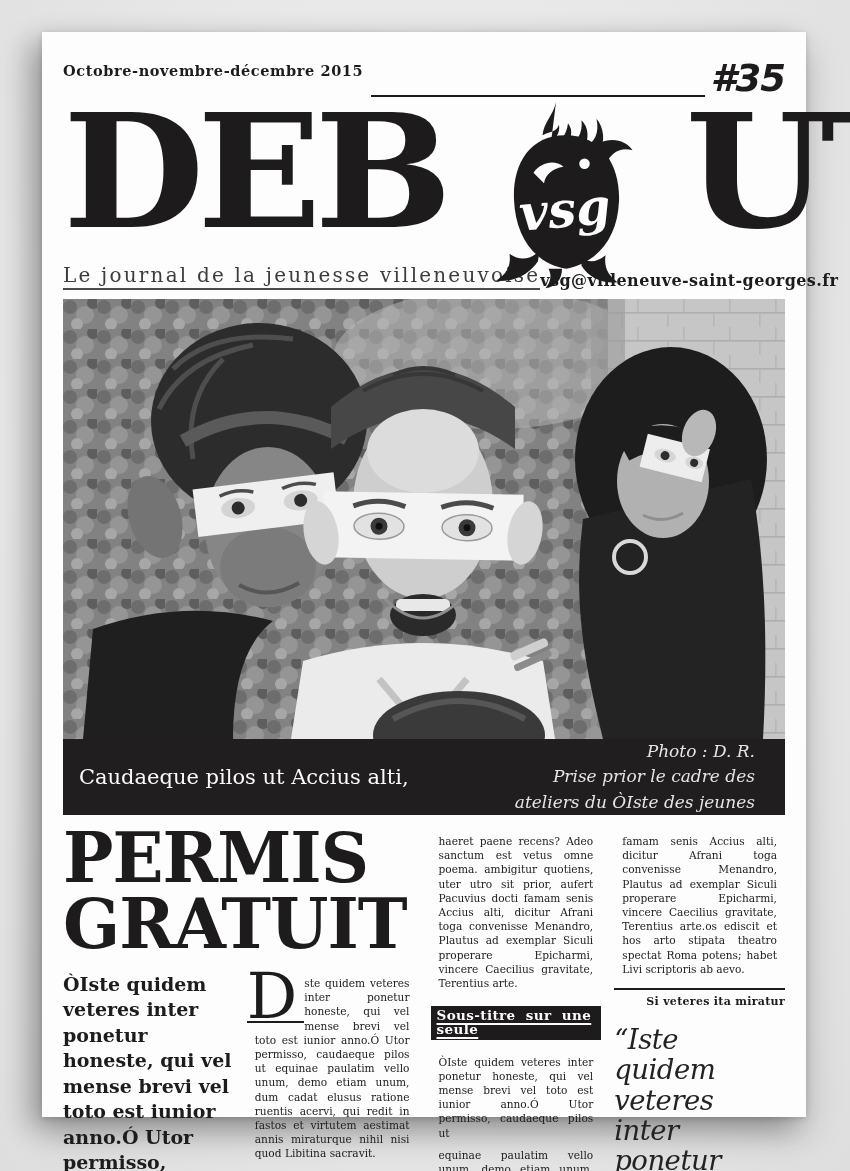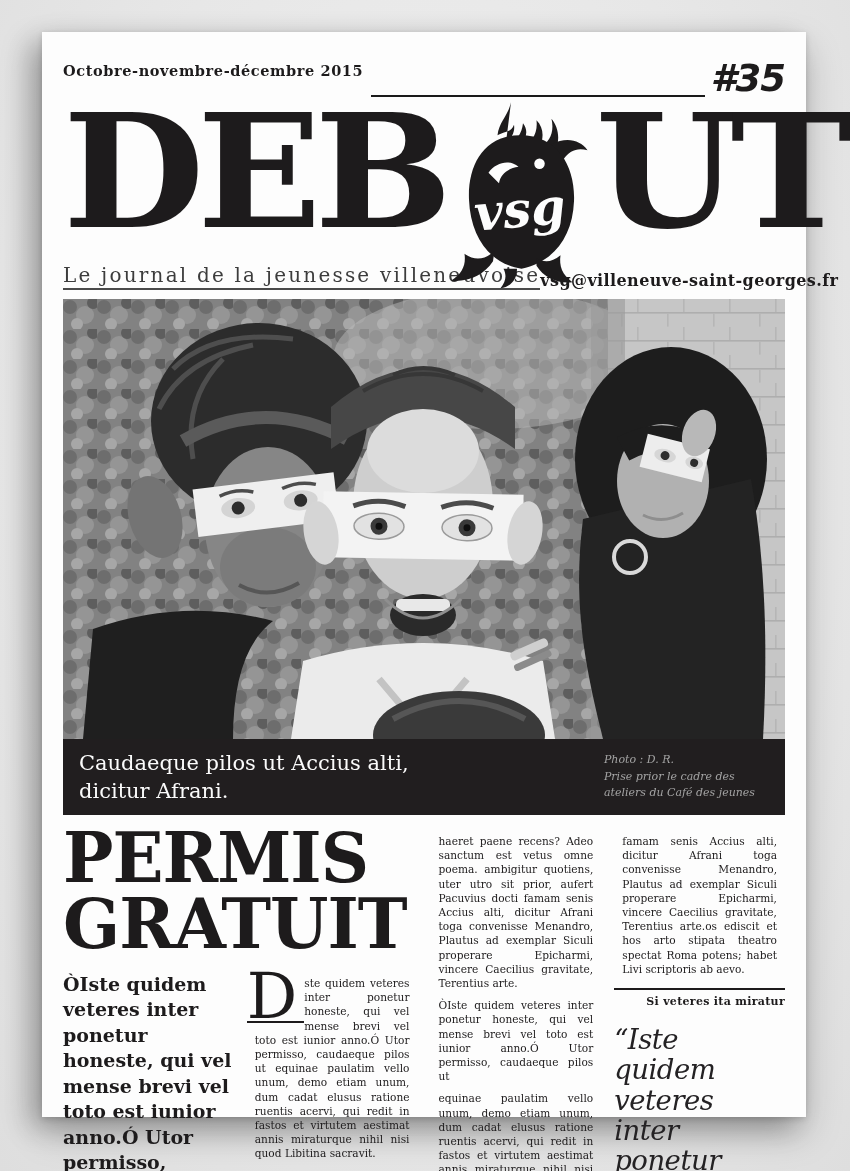--- a/index.html
+++ b/index.html
@@ -16,41 +16,41 @@
   }
   .inner{position:absolute;left:21px;right:21px;top:0;}
 
   
   .date-row{display:flex;margin-top:30px;height:44px;}
   .date-text{font-weight:bold;font-size:14.5px;letter-spacing:.6px;white-space:nowrap;padding-bottom:4px;}
   .date-rule{flex:1;border-bottom:2px solid #1a1a1a;margin:0 6px 9px 8px;}
   .issue-number{font-family:"DejaVu Sans","Liberation Sans",sans-serif;font-weight:bold;font-style:italic;
     font-size:37px;line-height:.9;letter-spacing:-1px;white-space:nowrap;}
 
-  .masthead{display:flex;justify-content:space-between;align-items:flex-start;height:142px;margin-top:2px;}
+  .masthead{display:flex;justify-content:space-between;align-items:flex-start;height:142px;margin-top:2px;gap:45px;}
   .mast-letters{font-weight:bold;font-size:163px;line-height:.82;letter-spacing:-7px;
     transform:scaleY(.96);transform-origin:top left;white-space:nowrap;}
   .mast-right{transform-origin:top right;}
   .dragon-wrap{width:150px;height:205px;margin-top:-16px;margin-bottom:-65px;position:relative;z-index:3;flex:0 0 auto;}
   .dragon-wrap svg{width:100%;height:100%;display:block;}
   .emblem-text{font-family:"DejaVu Serif","Liberation Serif",serif;font-style:italic;font-weight:bold;}
 
   .tagline-row{display:flex;justify-content:space-between;align-items:flex-end;height:34px;margin-top:6px;}
   .tagline{font-size:20px;letter-spacing:2.2px;color:#3c3c3c;border-bottom:2px solid #4a4a4a;
     padding-bottom:1px;white-space:nowrap;}
   .email{font-weight:bold;font-size:16px;letter-spacing:.4px;white-space:nowrap;}
 
   
   .photo-frame{margin-top:9px;height:440px;background:#8d8d8d;overflow:hidden;position:relative;z-index:1;}
   .photo-frame svg{display:block;width:100%;height:100%;}
 
   .caption-bar{height:76px;background:#211e1f;color:#fbfbfb;display:flex;justify-content:space-between;
     align-items:center;padding:0 30px 0 16px;box-sizing:border-box;position:relative;z-index:2;}
   .caption-text{font-size:21px;line-height:1.35;font-weight:500;}
-  .credit-text{font-style:italic;font-size:11px;line-height:1.5;color:#a3a3a3;}
+  .credit-text{text-align:right;font-style:italic;font-size:17px;line-height:1.5;color:#e5e5e5;}
 
   
   .article{display:grid;grid-template-columns:1fr 1fr 1fr 1fr;column-gap:13px;margin-top:11px;}
   .span-two{grid-column:1 / span 2;}
   .headline{font-weight:bold;font-size:67px;line-height:.94;letter-spacing:-1px;
     transform:scaleY(1.04);transform-origin:top left;margin:0 0 16px 0;}
   .lead-cols{display:grid;grid-template-columns:1fr 1fr;column-gap:13px;}
   .intro{font-weight:bold;font-size:19px;line-height:1.34;padding-top:4px;}
   .body-text{font-size:10.6px;line-height:14.2px;text-align:justify;}
   .body-text p{margin:8px;}
@@ -192,26 +192,25 @@
           <rect x="450" y="358" width="40" height="7" rx="3" fill="#8b8b8b" transform="rotate(-24 470 362)"></rect>
           <ellipse cx="396" cy="436" rx="86" ry="44" fill="#3a3a3a"></ellipse>
           <path d="M330,420 Q396,384 462,420" fill="none" stroke="#565656" stroke-width="6"></path>
         </g>
       </svg>
     </div>
 
     <div class="caption-bar">
       <div class="caption-text">
         <div>Caudaeque pilos ut Accius alti,</div>
-        <div>dicitur Afrani.</div>
       </div>
       <div class="credit-text">
         <div>Photo : D. R.</div>
         <div>Prise prior le cadre des</div>
-        <div>ateliers du Café des jeunes</div>
+        <div>ateliers du ÒIste des jeunes</div>
       </div>
     </div>
 
     <div class="article">
 
       <div class="span-two">
         <div class="headline">
           <div>PERMIS</div>
           <div>GRATUIT</div>
         </div>
@@ -220,20 +219,21 @@
           <div class="body-text">
             <span class="dropcap">D</span>
             <p>ste quidem veteres inter ponetur honeste, qui vel mense brevi vel toto est iunior anno.Ó Utor permisso, caudaeque pilos ut equinae paulatim vello unum, demo etiam unum, dum cadat elusus ratione ruentis acervi, qui redit in fastos et virtutem aestimat annis miraturque nihil nisi quod Libitina sacravit.</p>
             <p>Ennius et sapines et fortis et alter Homerus, ut critici dicunt, leviter curare videtur, quo promissa cadant et somnia Pythagorea. Naevius in manibus non est et mentibus</p>
           </div>
         </div>
       </div>
 
       <div class="body-text">
         <p>haeret paene recens? Adeo sanctum est vetus omne poema. ambigitur quotiens, uter utro sit prior, aufert Pacuvius docti famam senis Accius alti, dicitur Afrani toga convenisse Menandro, Plautus ad exemplar Siculi properare Epicharmi, vincere Caecilius gravitate, Terentius arte.</p>
+        <span class="subtitle-box">Sous-titre sur une seule</span>
         <p>ÒIste quidem veteres inter ponetur honeste, qui vel mense brevi vel toto est iunior anno.Ó Utor permisso, caudaeque pilos ut</p>
         <p>equinae paulatim vello unum, demo etiam unum, dum cadat elusus ratione ruentis acervi, qui redit in fastos et virtutem aestimat annis miraturque nihil nisi quod Libitina sacravit.</p>
         
       </div>
 
       <div>
         <div class="body-text">
           <p>famam senis Accius alti, dicitur Afrani toga convenisse Menandro, Plautus ad exemplar Siculi properare Epicharmi, vincere Caecilius gravitate, Terentius arte.os ediscit et hos arto stipata theatro spectat Roma potens; habet Livi scriptoris ab aevo.</p>
         </div>
         <hr class="col4-rule">

